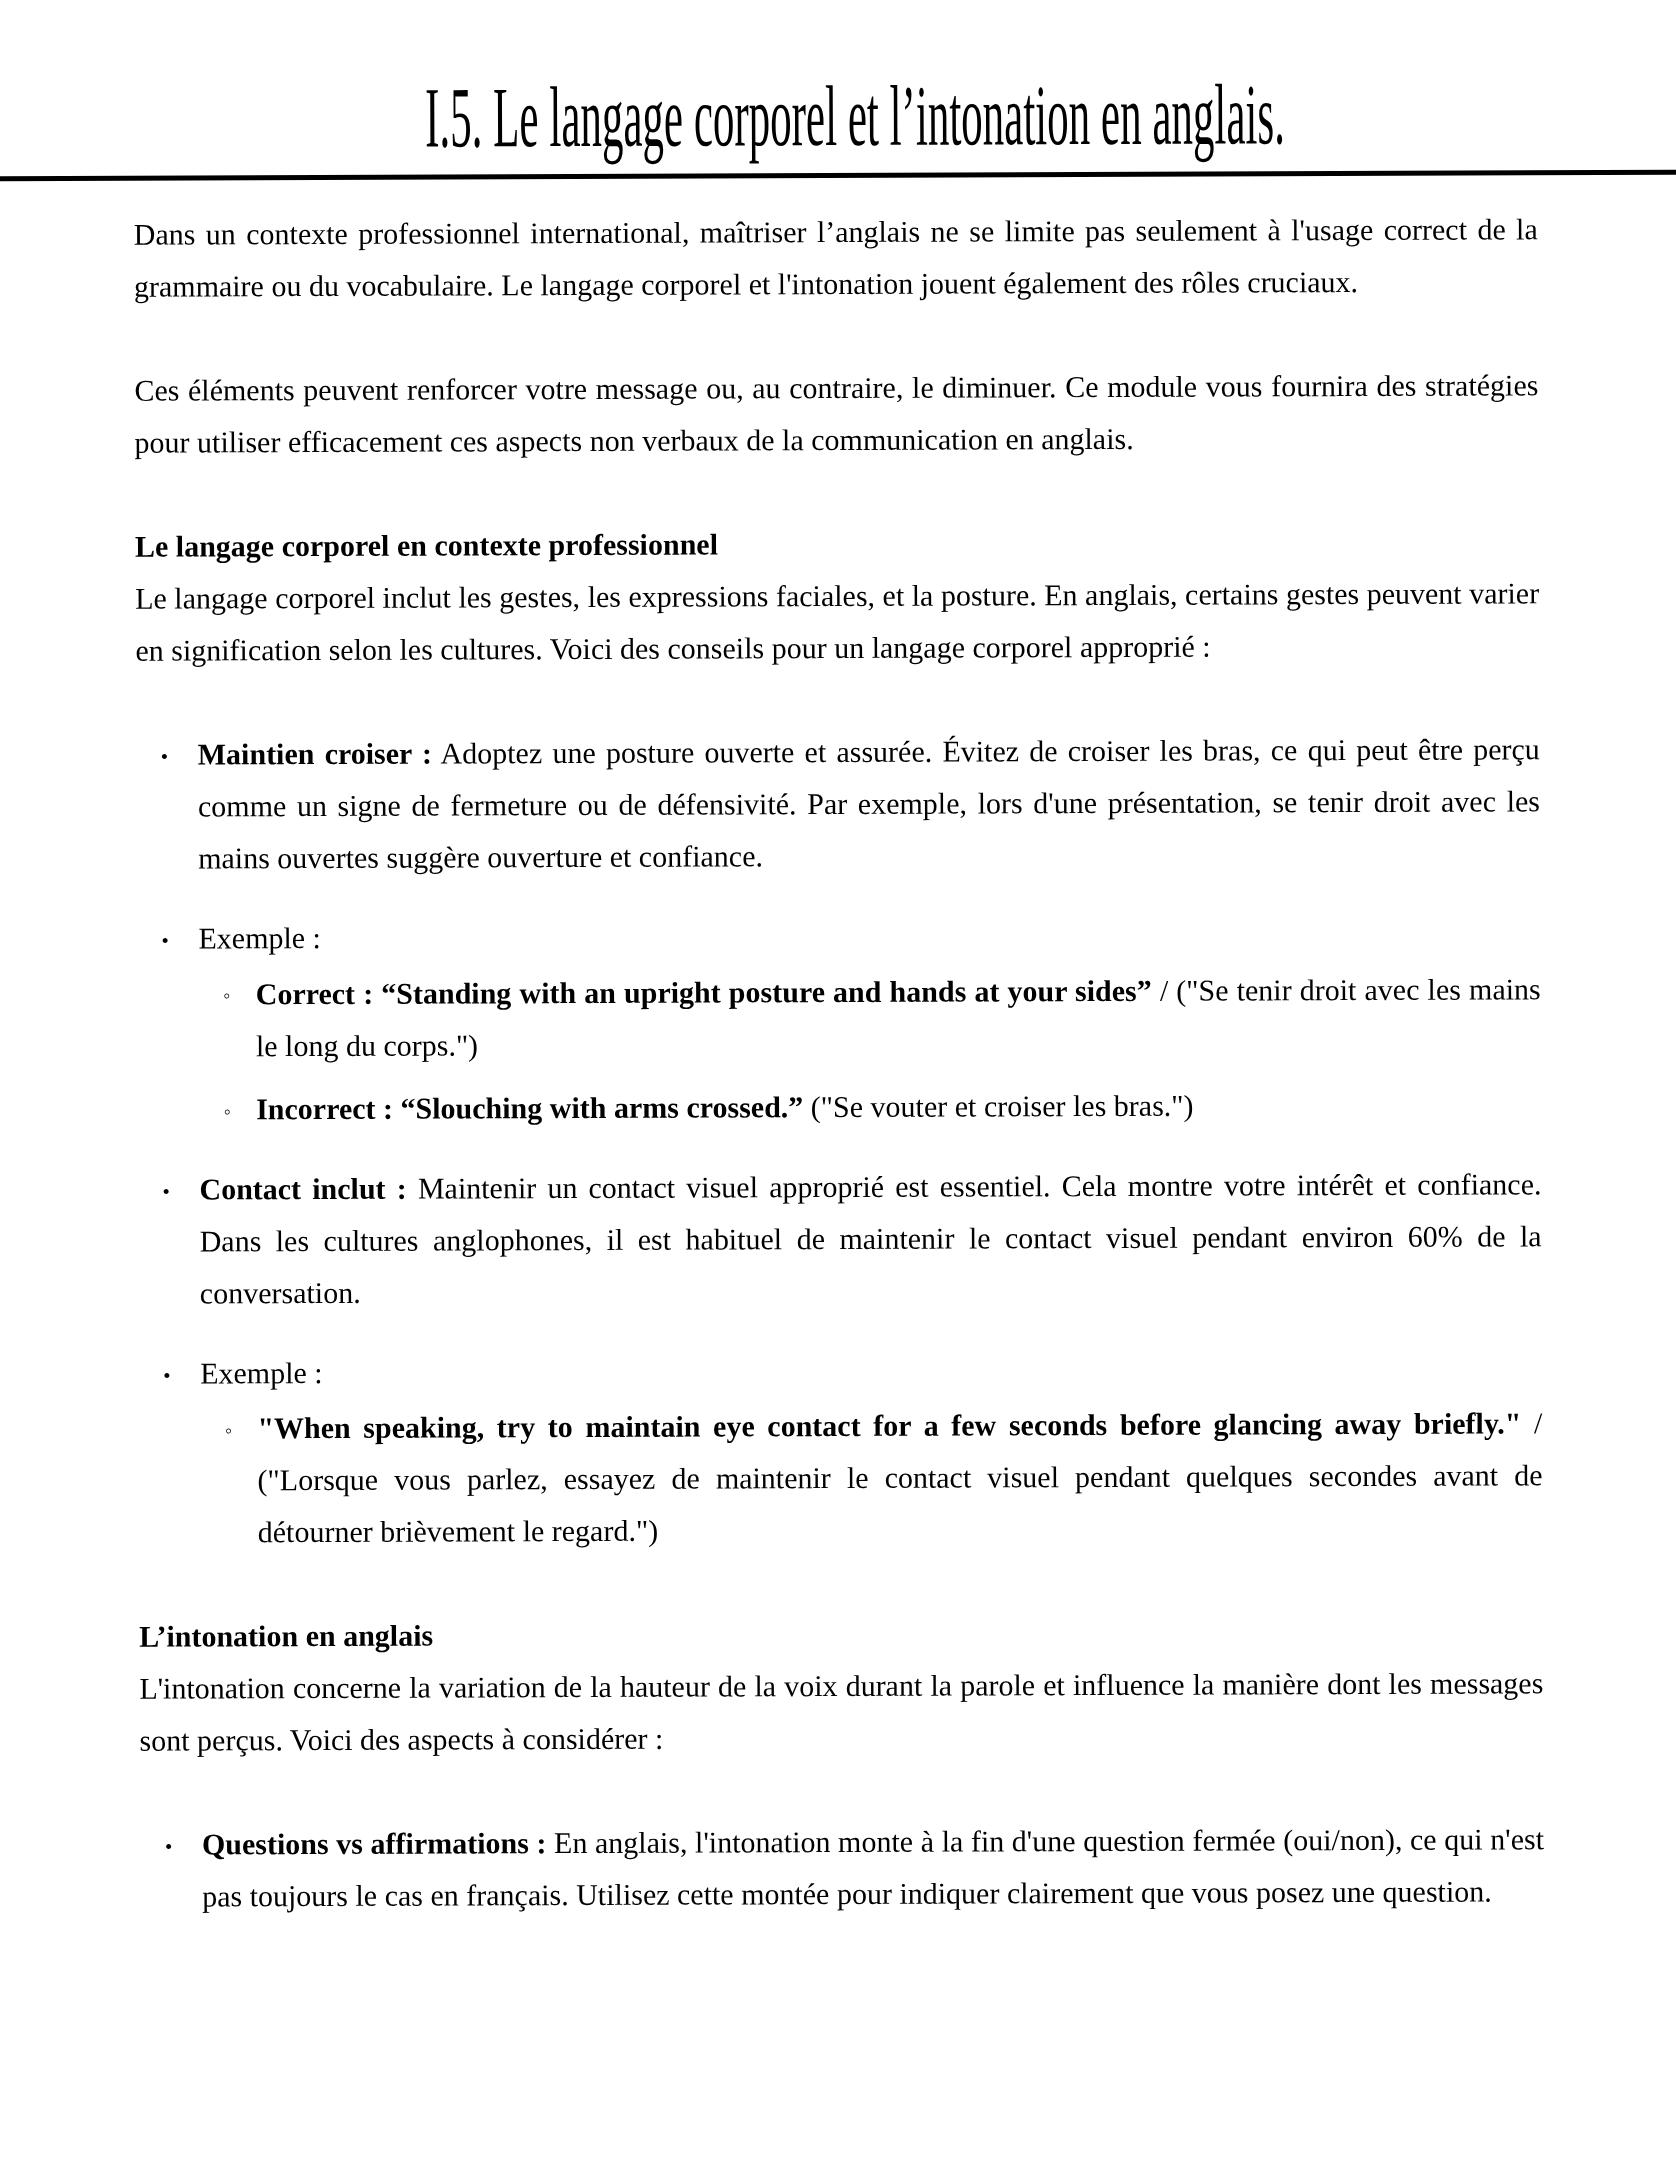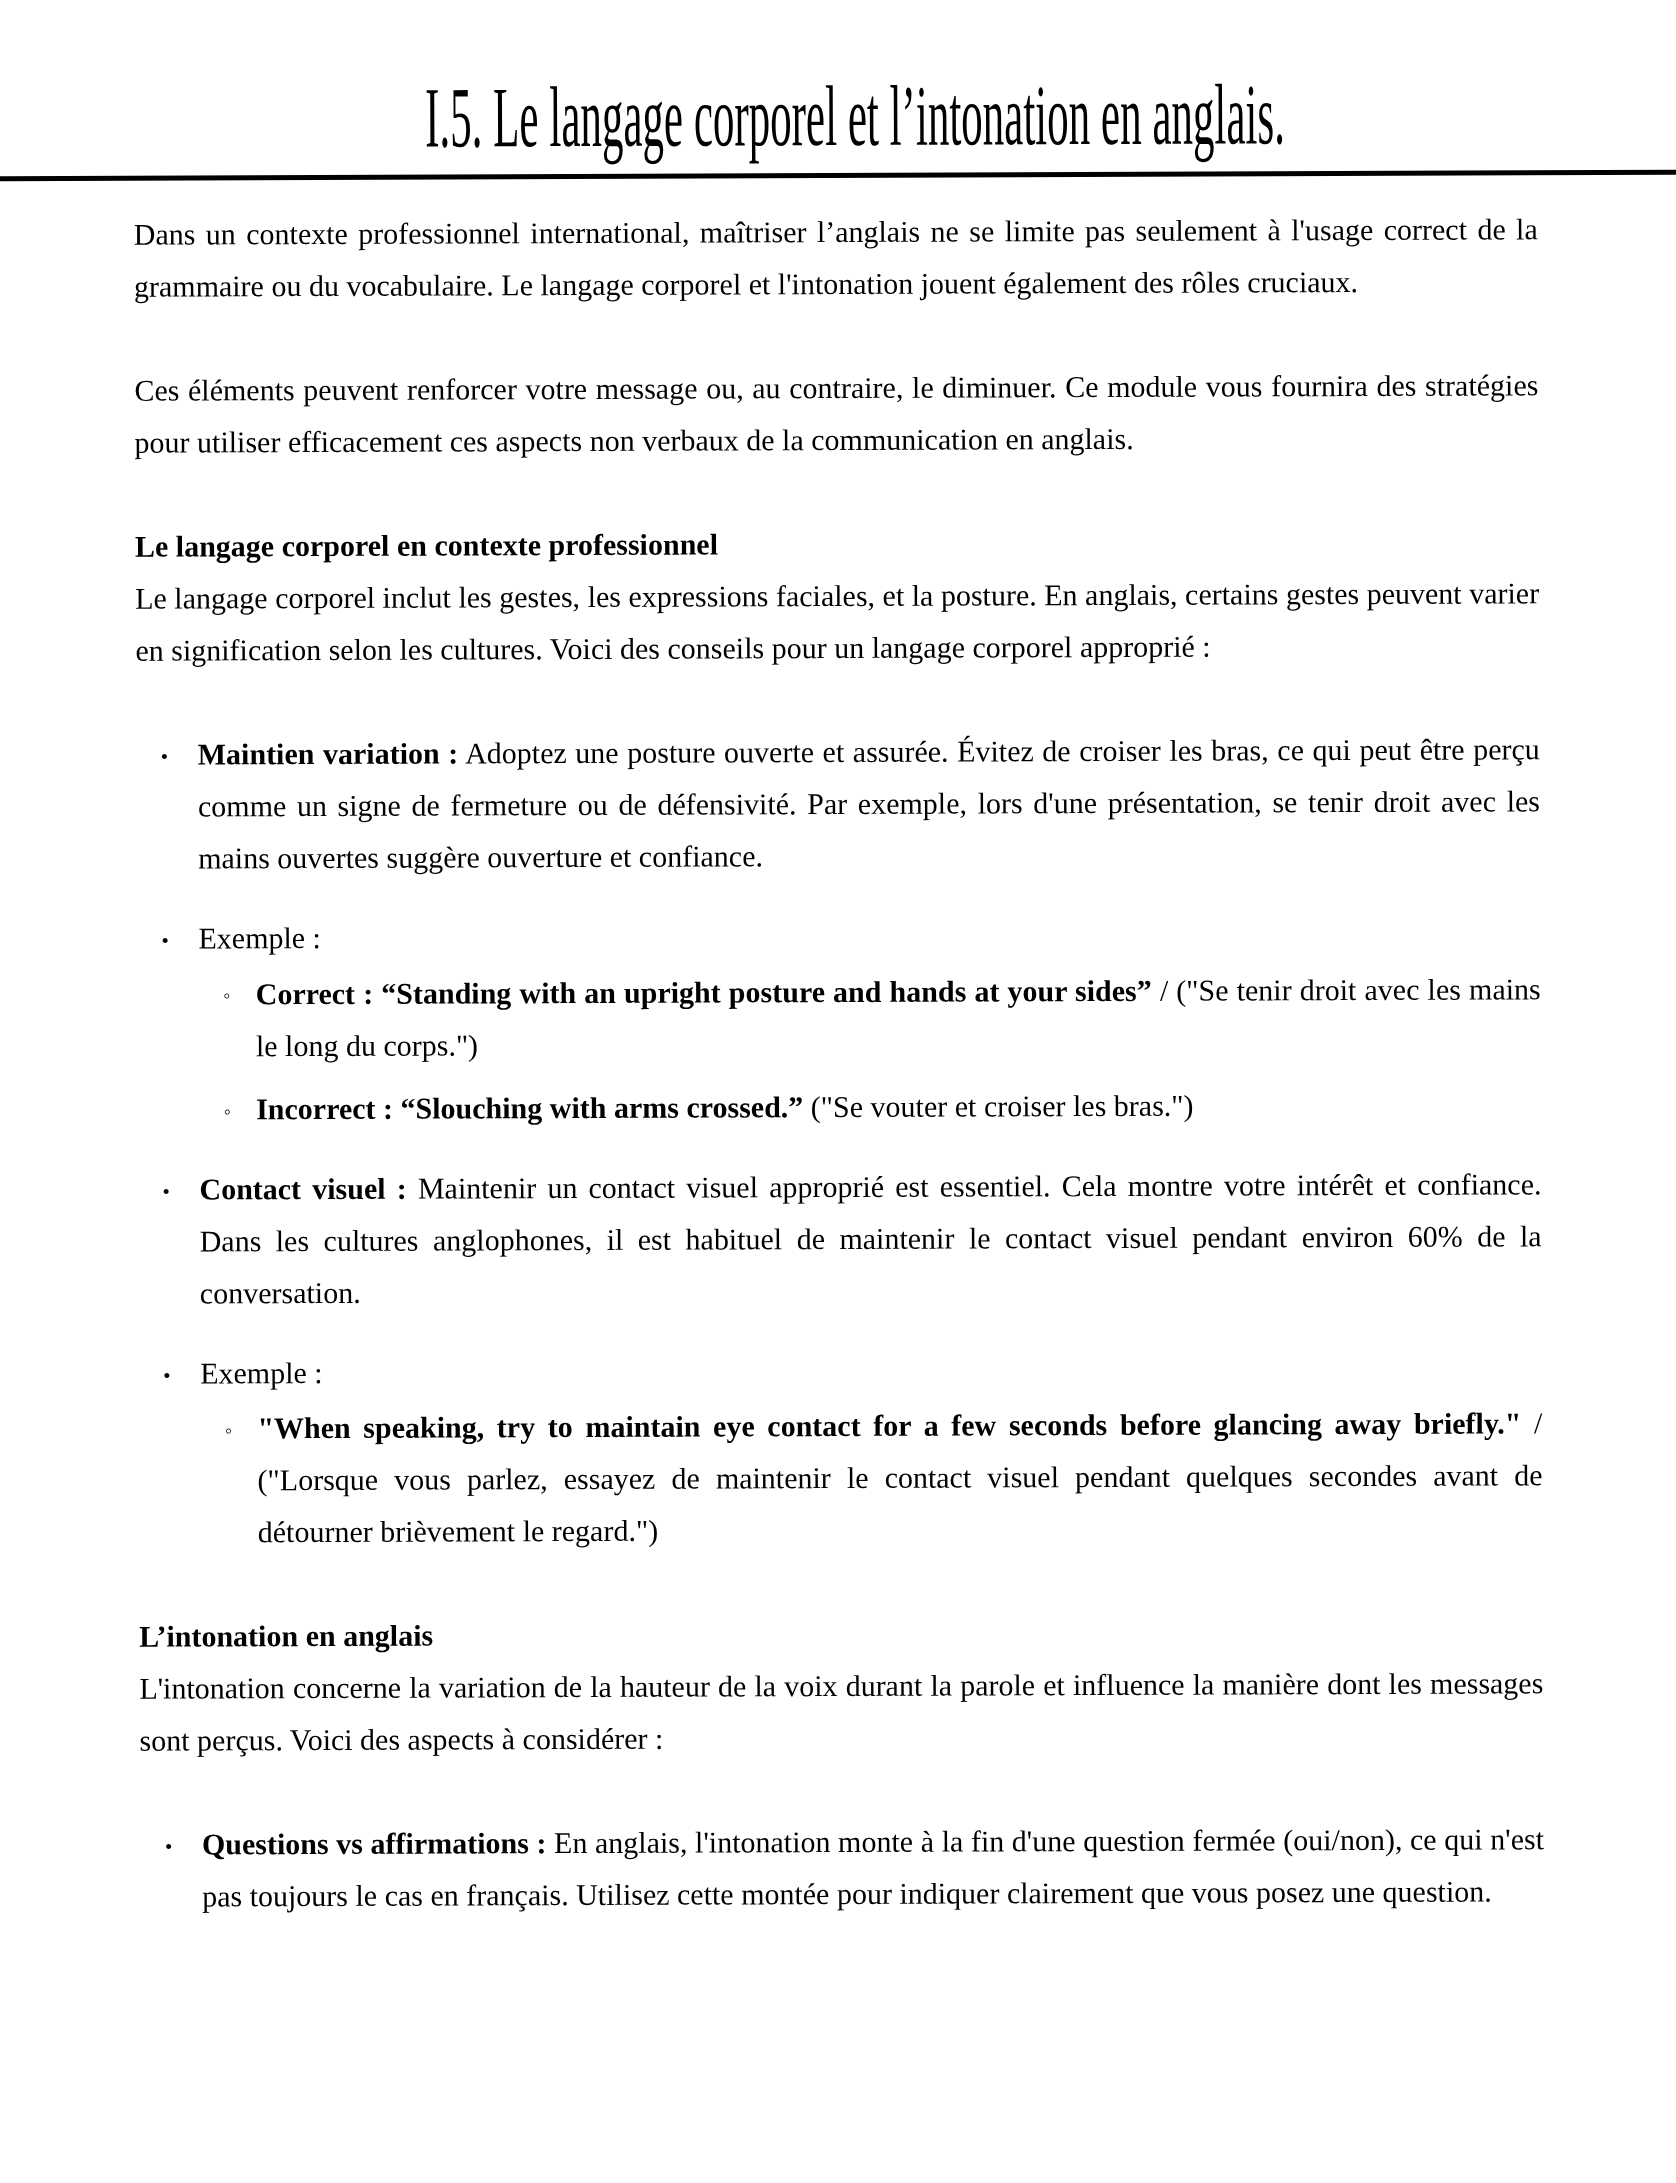--- a/index.html
+++ b/index.html
@@ -66,41 +66,41 @@
 
     <p>Ces éléments peuvent renforcer votre message ou, au contraire, le diminuer. Ce module vous fournira des stratégies pour utiliser efficacement ces aspects non verbaux de la communication en anglais.</p>
 
     <h2>Le langage corporel en contexte professionnel</h2>
     <p>Le langage corporel inclut les gestes, les expressions faciales, et la posture. En anglais, certains gestes peuvent varier en signification selon les cultures. Voici des conseils pour un langage corporel approprié :</p>
 
     <ul class="l1">
 
       <li>
         <span class="marker">•</span>
-        <span class="lead">Maintien variation :</span><span> Adoptez une posture ouverte et assurée. Évitez de croiser les bras, ce qui peut être perçu comme un signe de fermeture ou de défensivité. Par exemple, lors d'une présentation, se tenir droit avec les mains ouvertes suggère ouverture et confiance.</span>
+        <span class="lead">Maintien croiser :</span><span> Adoptez une posture ouverte et assurée. Évitez de croiser les bras, ce qui peut être perçu comme un signe de fermeture ou de défensivité. Par exemple, lors d'une présentation, se tenir droit avec les mains ouvertes suggère ouverture et confiance.</span>
       </li>
 
       <li>
         <span class="marker">•</span>
         <span>Exemple :</span>
         <ul class="l2">
           <li>
             <span class="marker">◦</span>
             <span class="lead">Correct : “Standing with an upright posture and hands at your sides”</span><span> / ("Se tenir droit avec les mains le long du corps.")</span>
           </li>
           <li>
             <span class="marker">◦</span>
             <span class="lead">Incorrect : “Slouching with arms crossed.”</span><span> ("Se vouter et croiser les bras.")</span>
           </li>
         </ul>
       </li>
 
       <li>
         <span class="marker">•</span>
-        <span class="lead">Contact visuel :</span><span> Maintenir un contact visuel approprié est essentiel. Cela montre votre intérêt et confiance. Dans les cultures anglophones, il est habituel de maintenir le contact visuel pendant environ 60% de la conversation.</span>
+        <span class="lead">Contact inclut :</span><span> Maintenir un contact visuel approprié est essentiel. Cela montre votre intérêt et confiance. Dans les cultures anglophones, il est habituel de maintenir le contact visuel pendant environ 60% de la conversation.</span>
       </li>
 
       <li>
         <span class="marker">•</span>
         <span>Exemple :</span>
         <ul class="l2">
           <li>
             <span class="marker">◦</span>
             <span class="lead">"When speaking, try to maintain eye contact for a few seconds before glancing away briefly."</span><span> / ("Lorsque vous parlez, essayez de maintenir le contact visuel pendant quelques secondes avant de détourner brièvement le regard.")</span>
           </li>

